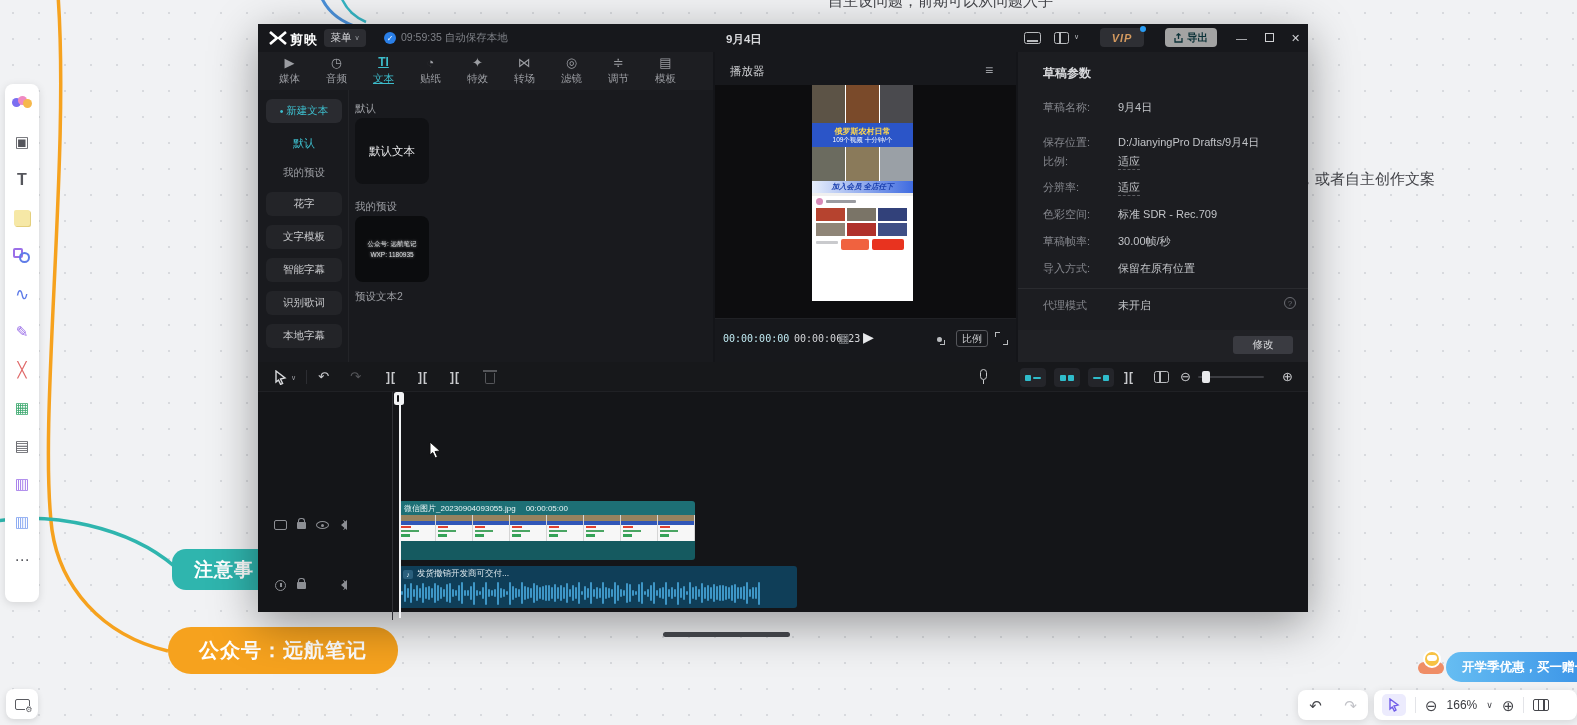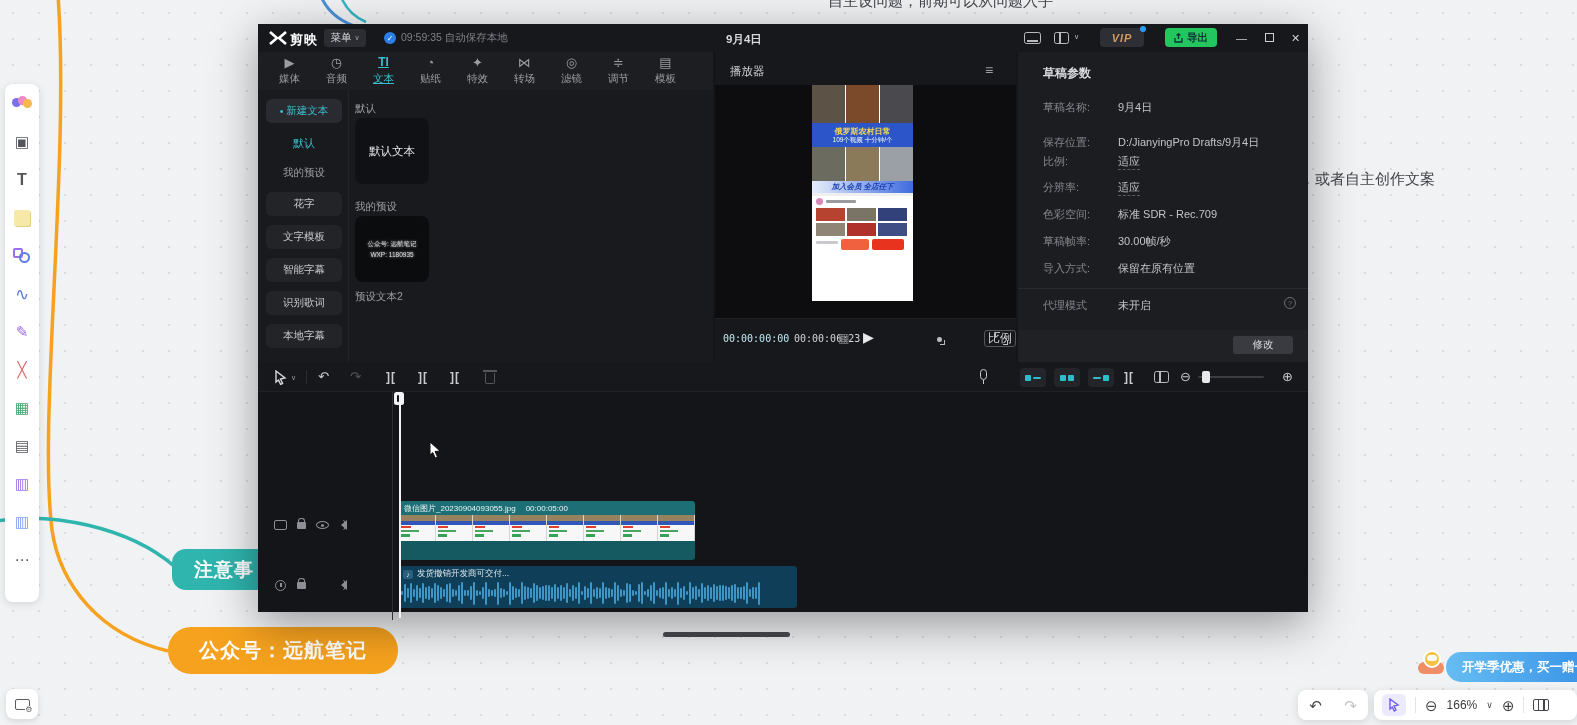--- a/index.html
+++ b/index.html
@@ -73,21 +73,21 @@
   .doc-title { left:468px; top:8px; font-size:11.5px; color:#d8d9dc; font-weight:bold; }
   .tb-ic { color:#b9bbbe; font-size:12px; }
   .kb-ic { width:17px; height:12px; border:1.5px solid #b9bbbe; border-radius:2.5px; position:relative; }
   .kb-ic::after { content:""; position:absolute; left:2px; right:2px; bottom:1.5px; height:1.5px; background:#b9bbbe; }
   .lay-ic { width:15px; height:12px; border:1.5px solid #b9bbbe; border-radius:2.5px; position:relative; }
   .lay-ic::after { content:""; position:absolute; left:4px; top:-1px; bottom:-1px; width:1.5px; background:#b9bbbe; }
   .vip-btn { left:842px; top:4px; width:44px; height:19px; background:#2e2f34; border-radius:4px;
     display:flex; align-items:center; justify-content:center; position:relative; }
   .vip-txt { color:#d49a5f; font-size:11px; font-weight:bold; font-style:italic; letter-spacing:1px; }
   .vip-dot { position:absolute; right:-2px; top:-2px; width:6px; height:6px; border-radius:50%; background:#2a9df4; }
-  .export-btn { left:907px; top:4px; width:52px; height:19px; background:#22c55e; border-radius:4px;
+  .export-btn { left:907px; top:4px; width:52px; height:19px; background:#a3a3a3; border-radius:4px;
     display:flex; align-items:center; justify-content:center; gap:4px; color:#0c3238; font-size:10.5px; font-weight:bold; }
   .win-ctl { top:8px; font-size:11px; color:#cfd0d3; }
   .max-box { width:9px; height:9px; border:1.2px solid #cfd0d3; }
 
   .tabstrip { left:0; top:28px; width:455px; height:38px; background:#1d1e22; display:flex; padding-left:8px; }
   .tab { width:47px; display:flex; flex-direction:column; align-items:center; justify-content:center; gap:2px;
     color:#9b9da2; cursor:pointer; }
   .tab .t-ic { font-size:13px; line-height:1; height:14px; }
   .tab .t-lb { font-size:10.5px; }
   .tab.active { color:#3dbecd;text-decoration:underline; }
@@ -119,21 +119,21 @@
   .pv-banner .b2 { color:#fff; font-size:6.5px; line-height:1.1; }
   .pv-promo { height:12px; background:linear-gradient(90deg,#e7eefb,#3f6be0); display:flex; align-items:center; justify-content:center;
     color:#1a3fae; font-size:7.5px; font-weight:bold; font-style:italic; }
   .pv-white { background:#fff; padding:2px 4px; }
   .pv-price { color:#e8331f; font-size:8px; font-weight:bold; }
   .bar { height:3px; border-radius:1px; margin-top:2px; }
   .player-ctrl { left:0; top:266px; width:301px; height:44px; background:#17181c; border-top:1px solid #202125; }
   .tc { font-family:"DejaVu Sans Mono","Liberation Mono",monospace; font-size:10px; }
   .tc-cur { color:#bfe9f1; } .tc-tot { color:#d4d5d8;margin-left:9px; }
   .ratio-btn { width:32px; height:17px; border:1px solid #55565b; border-radius:3px; display:flex; align-items:center;
-    justify-content:center; font-size:12px; color:#cfd0d3;margin-left:28px; }
+    justify-content:center; font-size:10px; color:#cfd0d3; }
   .corner-ic { width:13px; height:13px; position:relative; }
   .corner-ic::before, .corner-ic::after { content:""; position:absolute; width:4px; height:4px; border:1.5px solid #b9bbbe; }
   .corner-ic::before { left:0; top:0; border-right:none; border-bottom:none; }
   .corner-ic::after { right:0; bottom:0; border-left:none; border-top:none; }
   .focus-dot::before { content:""; position:absolute; left:4.5px; top:4.5px; width:4px; height:4px; border-radius:50%; background:#b9bbbe; }
 
   .right-panel { left:760px; top:28px; width:290px; height:310px; background:#1c1d21; }
   .rp-title { left:25px; top:13px; font-size:12px; font-weight:bold; color:#d8d9dc; }
   .rp-row { left:25px; width:250px; height:16px; display:flex; }
   .rp-label { width:75px; color:#84868c; font-size:11px; }

